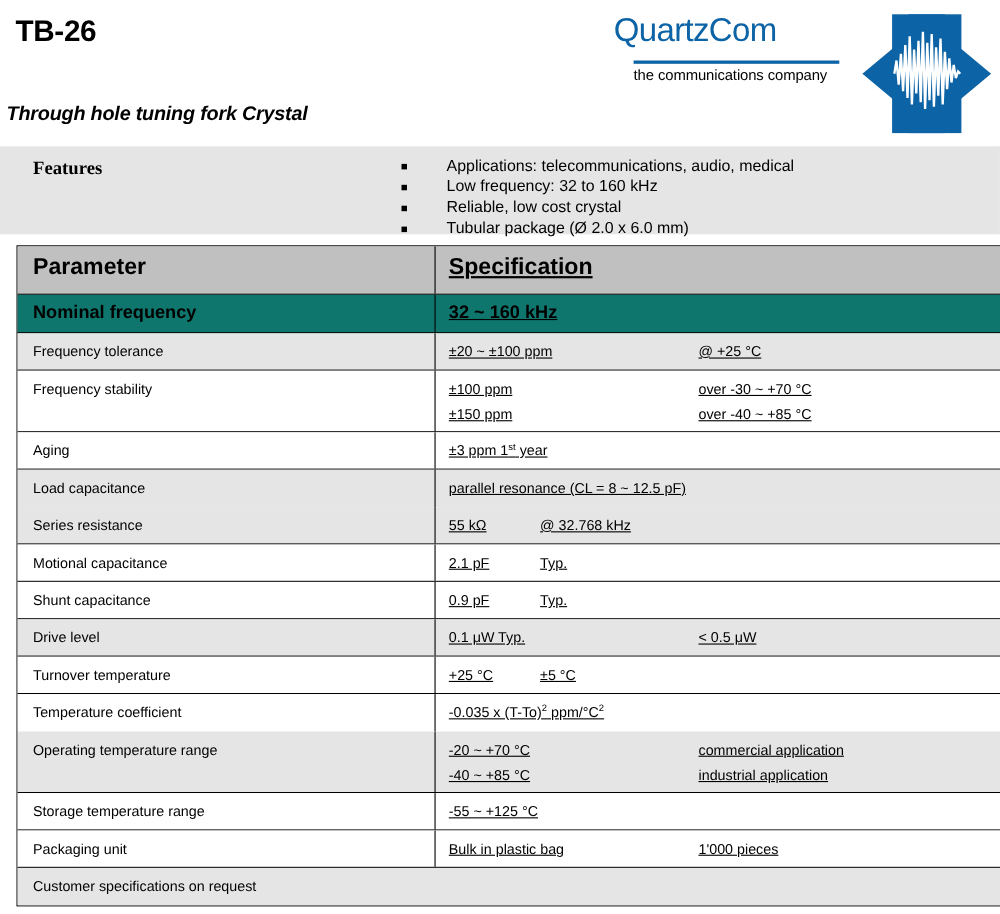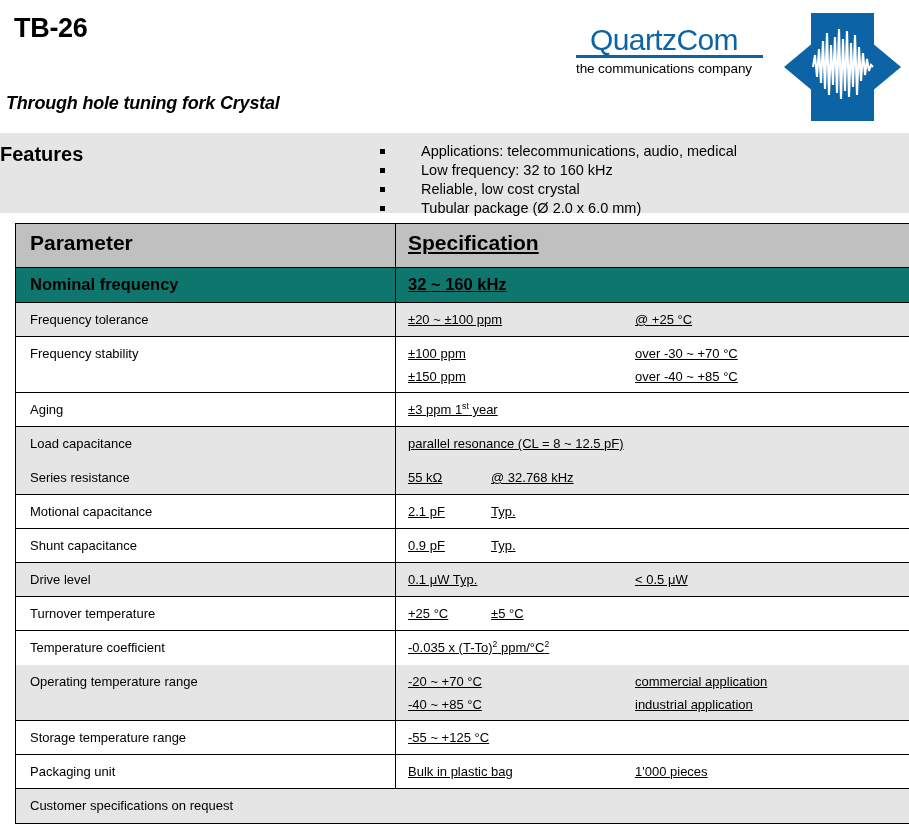--- a/index.html
+++ b/index.html
@@ -43,23 +43,23 @@
   .logo {
     position: absolute;
     left: 558px;
     top: 11px;
     width: 345px;
     height: 112px;
   }
   .logo-wordmark {
     position: absolute;
     left: 0px;
-    top: 13px;
+    top: 1px;
     width: 212px;
-    text-align: center;
+    text-align: left;
   }
   .logo-name {
     font-size: 30px;
     font-weight: normal;
     color: #0C63A5;
     letter-spacing: -0.6px;
     line-height: 32px;
     display: inline-block;
   }
   .logo-underline {
@@ -90,28 +90,29 @@
 
   
   .features {
     position: relative;
     margin: 0;
     height: 80px;
     background: #E5E5E5;
   }
   .features-label {
     position: absolute;
-    left: 0;
+    left: 30px;
     top: 10px;
-    font-size: 20px;
+    font-size: 17px;
     font-weight: bold;
+    font-family: Liberation Serif, serif;
   }
   .features-list {
     position: absolute;
-    left: 380px;
+    left: 365px;
     top: 9px;
     margin: 0;
     padding: 0;
     list-style: none;
   }
   .features-list li {
     position: relative;
     font-size: 14.5px;
     line-height: 19px;
     padding-left: 41px;

